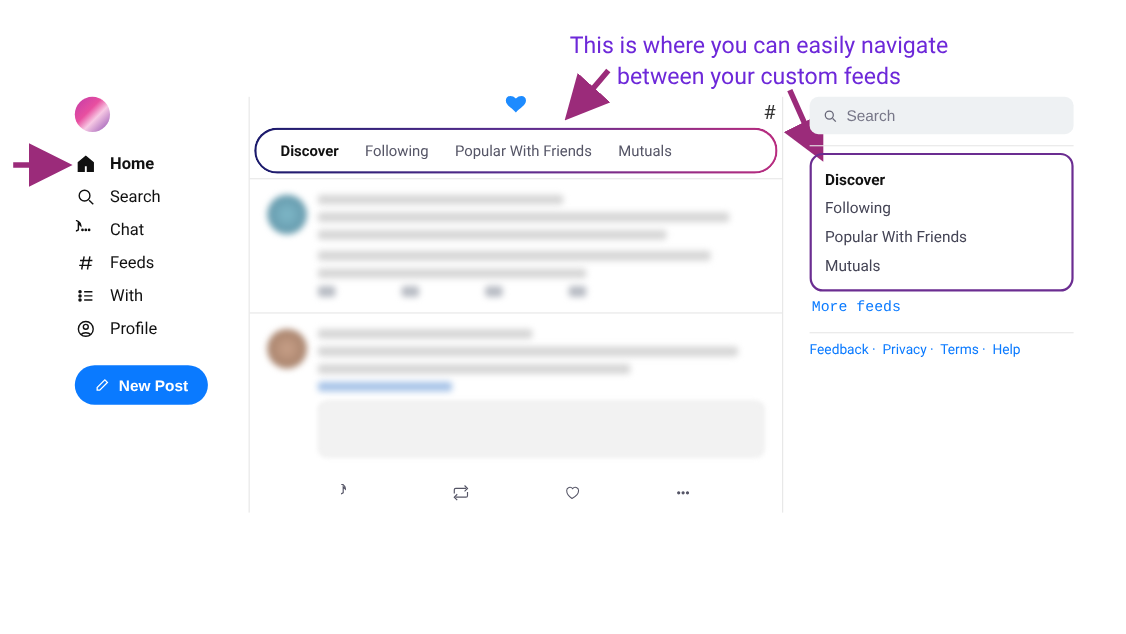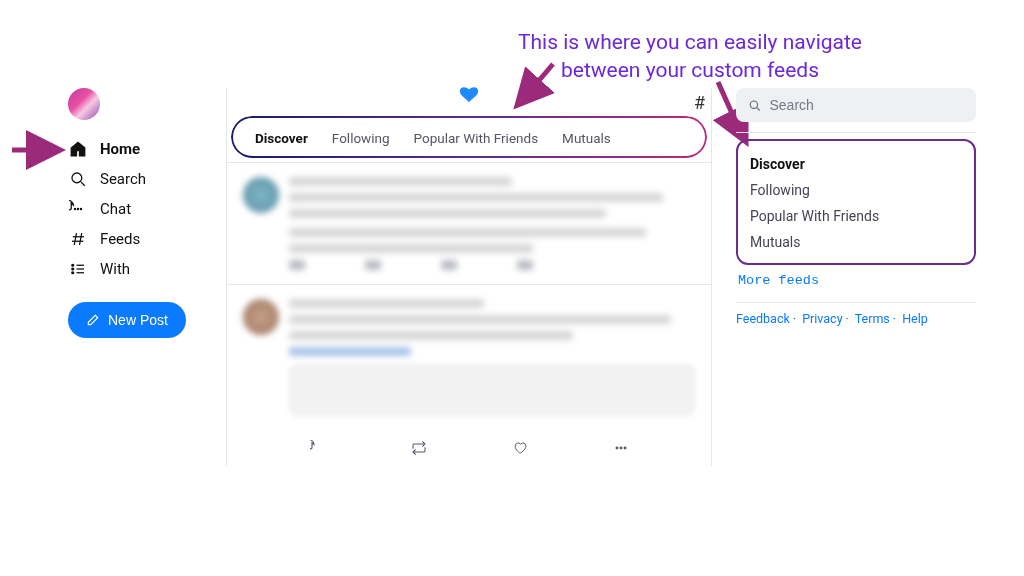--- a/index.html
+++ b/index.html
@@ -57,21 +57,21 @@
     .nav-item.bold .nav-icon svg { fill: #111; stroke: #111; }
 
     .new-post-btn {
       margin-top: 18px;
       background: #0a7aff;
       color: #fff;
       border: none;
       border-radius: 999px;
       padding: 10px 18px;
       font-size: 14px;
-      font-weight: 400;
+      font-weight: 700;
       display: flex;
       align-items: center;
       gap: 8px;
       cursor: pointer;
     }
     .new-post-btn svg { width: 14px; height: 14px; stroke: #fff; stroke-width: 2; fill: none; }
 
     
     .main {
       position: absolute;
@@ -325,20 +325,30 @@
         <svg viewBox="0 0 24 24">
           <circle cx="5" cy="7" r="1.3" fill="#111"></circle>
           <circle cx="5" cy="12" r="1.3" fill="#111"></circle>
           <circle cx="5" cy="17" r="1.3" fill="#111"></circle>
           <line x1="10" y1="7" x2="20" y2="7"></line>
           <line x1="10" y1="12" x2="20" y2="12"></line>
           <line x1="10" y1="17" x2="20" y2="17"></line>
         </svg>
       </span>
     <span>With</span>
+  </div>
+  <div class="nav-item">
+    <span class="nav-icon">
+        <svg viewBox="0 0 24 24">
+          <circle cx="12" cy="12" r="9"></circle>
+          <circle cx="12" cy="9.5" r="3"></circle>
+          <path d="M6 19 a7 5 0 0 1 12 0"></path>
+        </svg>
+      </span>
+    <span>Profile</span>
   </div>
 
   <button class="new-post-btn">
     <svg viewBox="0 0 24 24">
         <path d="M4 20 L4 16 L16 4 L20 8 L8 20 Z"></path>
       </svg>
     <span>New Post</span>
   </button>
 </div>
 

